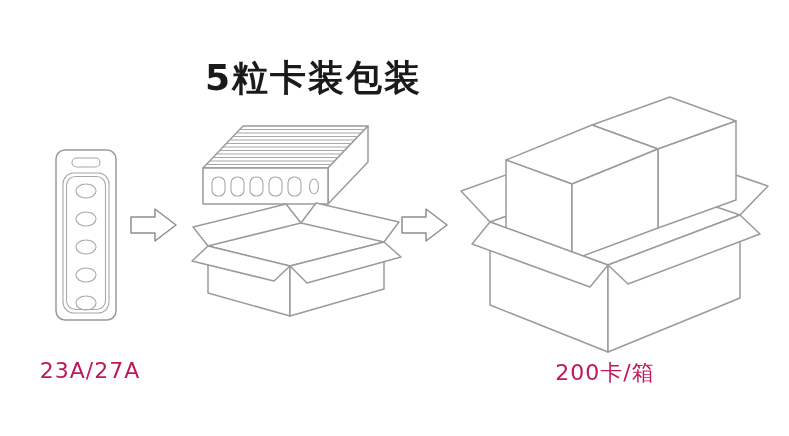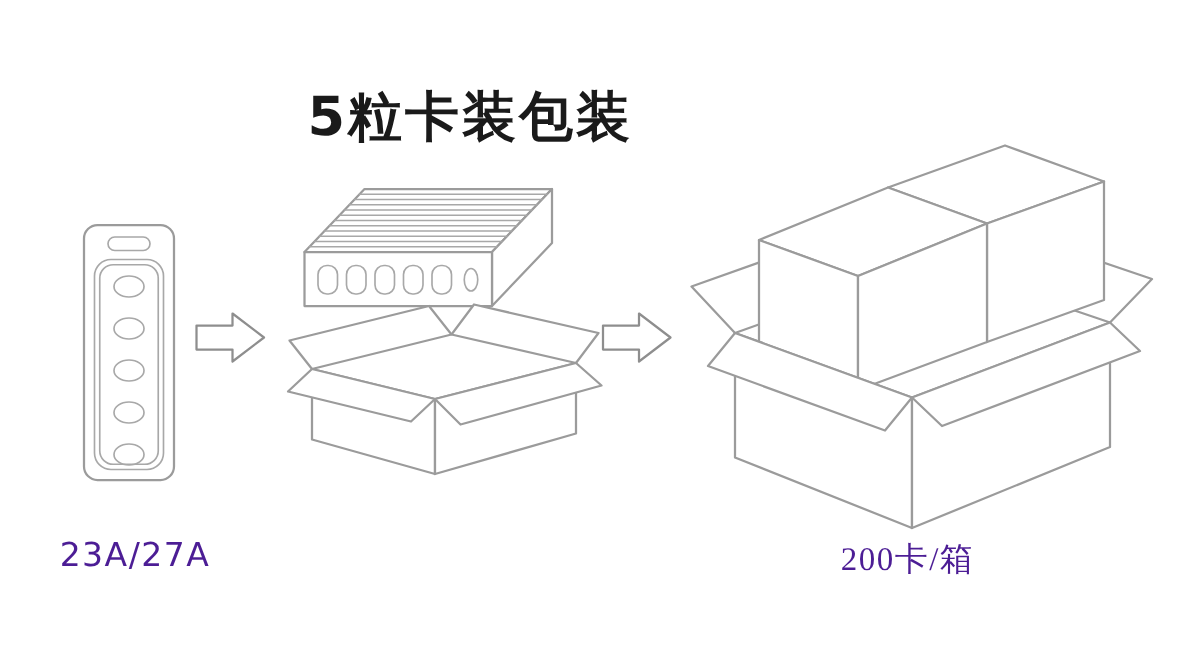--- a/index.html
+++ b/index.html
@@ -13,26 +13,26 @@
   .title{
     position:absolute;top:26px;left:0;width:627px;
     text-align:center;
     font-size:36px;font-weight:700;color:#1a1a1a;
     letter-spacing:2px;
     margin-top:28px;
   }
   .stage-label{
     position:absolute;top:358px;
     text-align:center;
-    font-size:22px;color:#4c1d95;
+    font-size:22px;color:#be185d;
     letter-spacing:1px;
   }
   .label-blister{left:38px;width:104px;}
   .label-box{left:221px;width:124px;}
-  .label-carton{left:538px;width:134px;font-family:Liberation Serif, serif;}
+  .label-carton{left:538px;width:134px;}
   .art{position:absolute;top:0;left:0;}
   .ln{stroke:#9b9b9b;stroke-width:1.5;fill:none;stroke-linejoin:round;stroke-linecap:round;}
   .lnthin{stroke:#a8a8a8;stroke-width:1.1;fill:none;stroke-linejoin:round;stroke-linecap:round;}
   .face{stroke:#9b9b9b;stroke-width:1.5;fill:#ffffff;stroke-linejoin:round;}
   .arrow{stroke:#8e8e8e;stroke-width:1.5;fill:#ffffff;stroke-linejoin:round;}
 </style>
 </head>
 <body>
 
 <div class="canvas">

